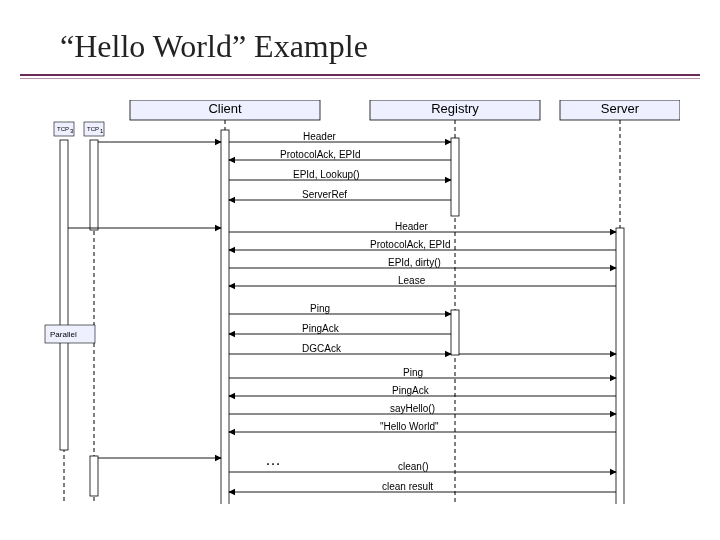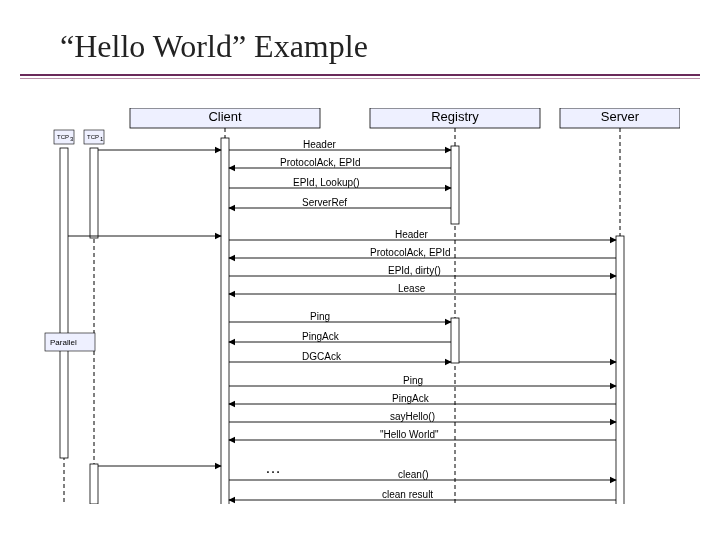--- a/index.html
+++ b/index.html
@@ -1,21 +1,21 @@
 <!DOCTYPE html>
 <html><head>
 <meta charset="utf-8">
 <style>
   html,body{margin:0;padding:0;background:#fff;font-family:Georgia,"Times New Roman",serif;}
   .slide{position:relative;width:720px;height:504px;background:#fff;overflow:hidden;}
   .title{position:absolute;left:60px;top:28px;font-size:32px;color:#222;}
   .title-shadow{position:absolute;left:62px;top:30px;font-size:32px;color:#c8b8c8;z-index:-1;}
   .rule{position:absolute;left:20px;top:74px;width:680px;height:0;border-top:2px solid #6a2a5a;}
   .rule2{position:absolute;left:20px;top:78px;width:680px;height:0;border-top:1px solid #b890a8;}
-  .diagram{position:absolute;left:40px;top:108px;width:640px;height:420px;}
+  .diagram{position:absolute;left:40px;top:100px;width:640px;height:420px;}
   .diagram svg{width:100%;height:100%;display:block;}
   .lane-head{fill:#eef0ff;stroke:#000;stroke-width:0.8;}
   .lane-head-text{font:13px Arial,Helvetica,sans-serif;text-anchor:middle;dominant-baseline:middle;}
   .lifeline{stroke:#000;stroke-width:1;stroke-dasharray:4 3;}
   .act{fill:#fff;stroke:#000;stroke-width:0.8;}
   .tcp-head{fill:#eef0ff;stroke:#000;stroke-width:0.6;}
   .tcp-text{font:6px Arial,Helvetica,sans-serif;}
   .msg{stroke:#000;stroke-width:0.9;fill:none;}
   .msg-label{font:10px Arial,Helvetica,sans-serif;}
   .ell{font:16px Arial,Helvetica,sans-serif;}

